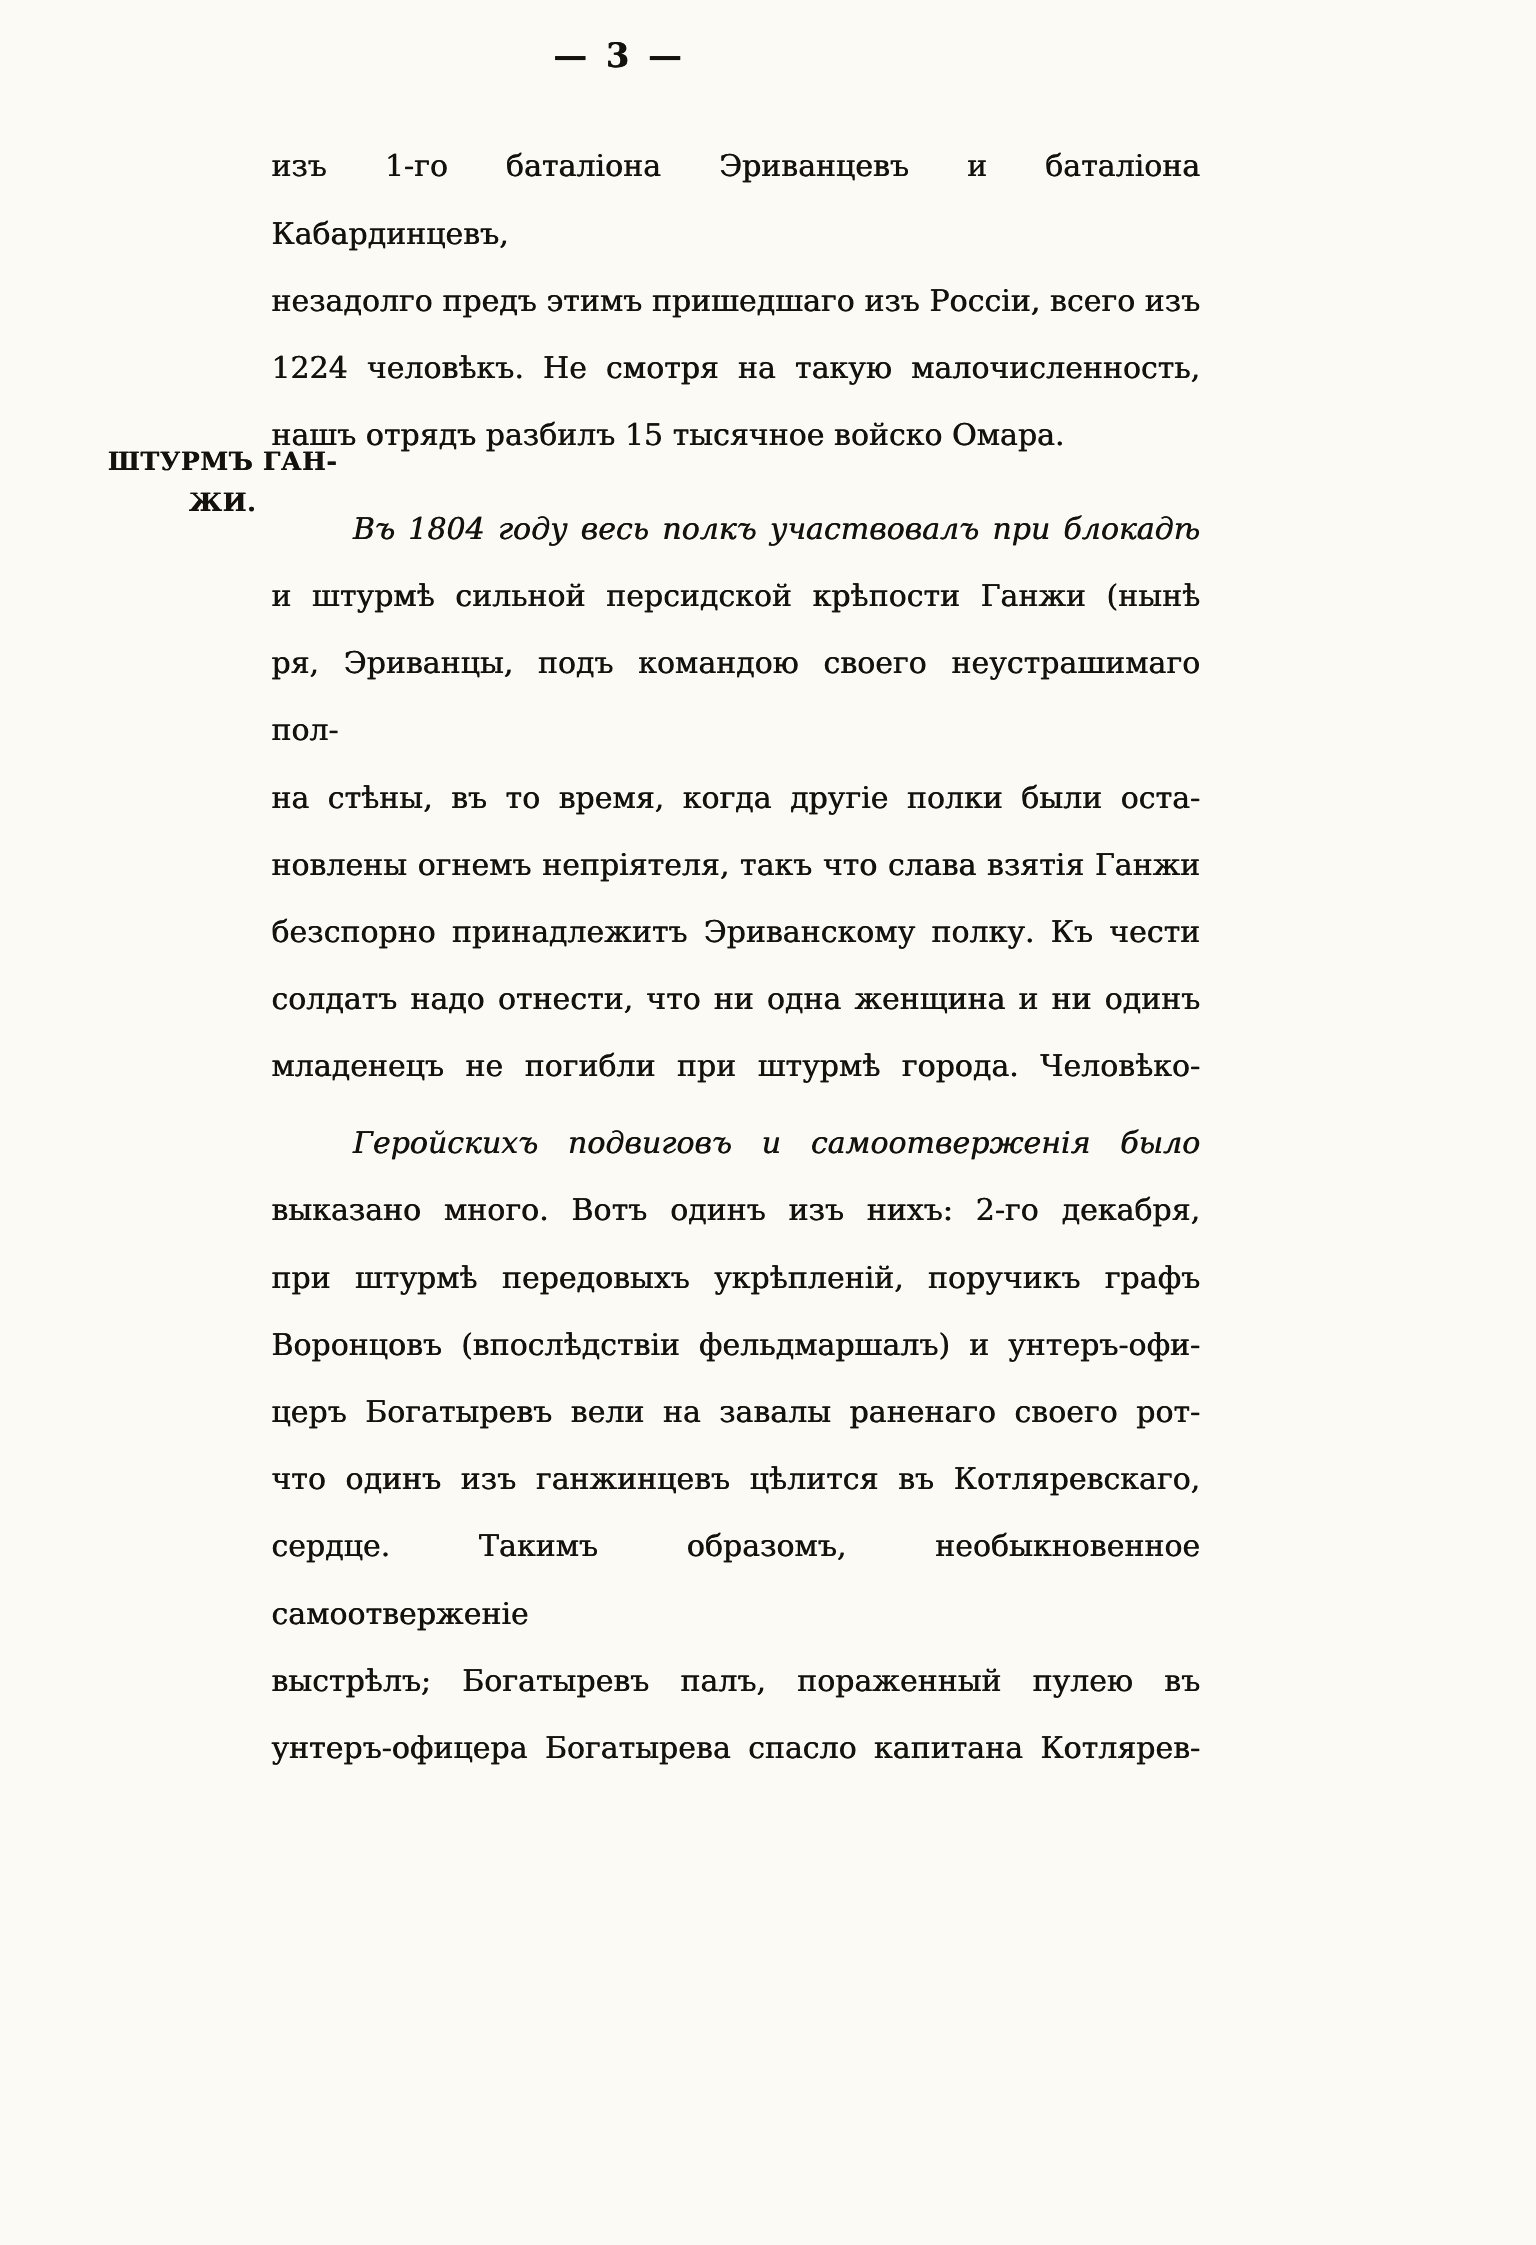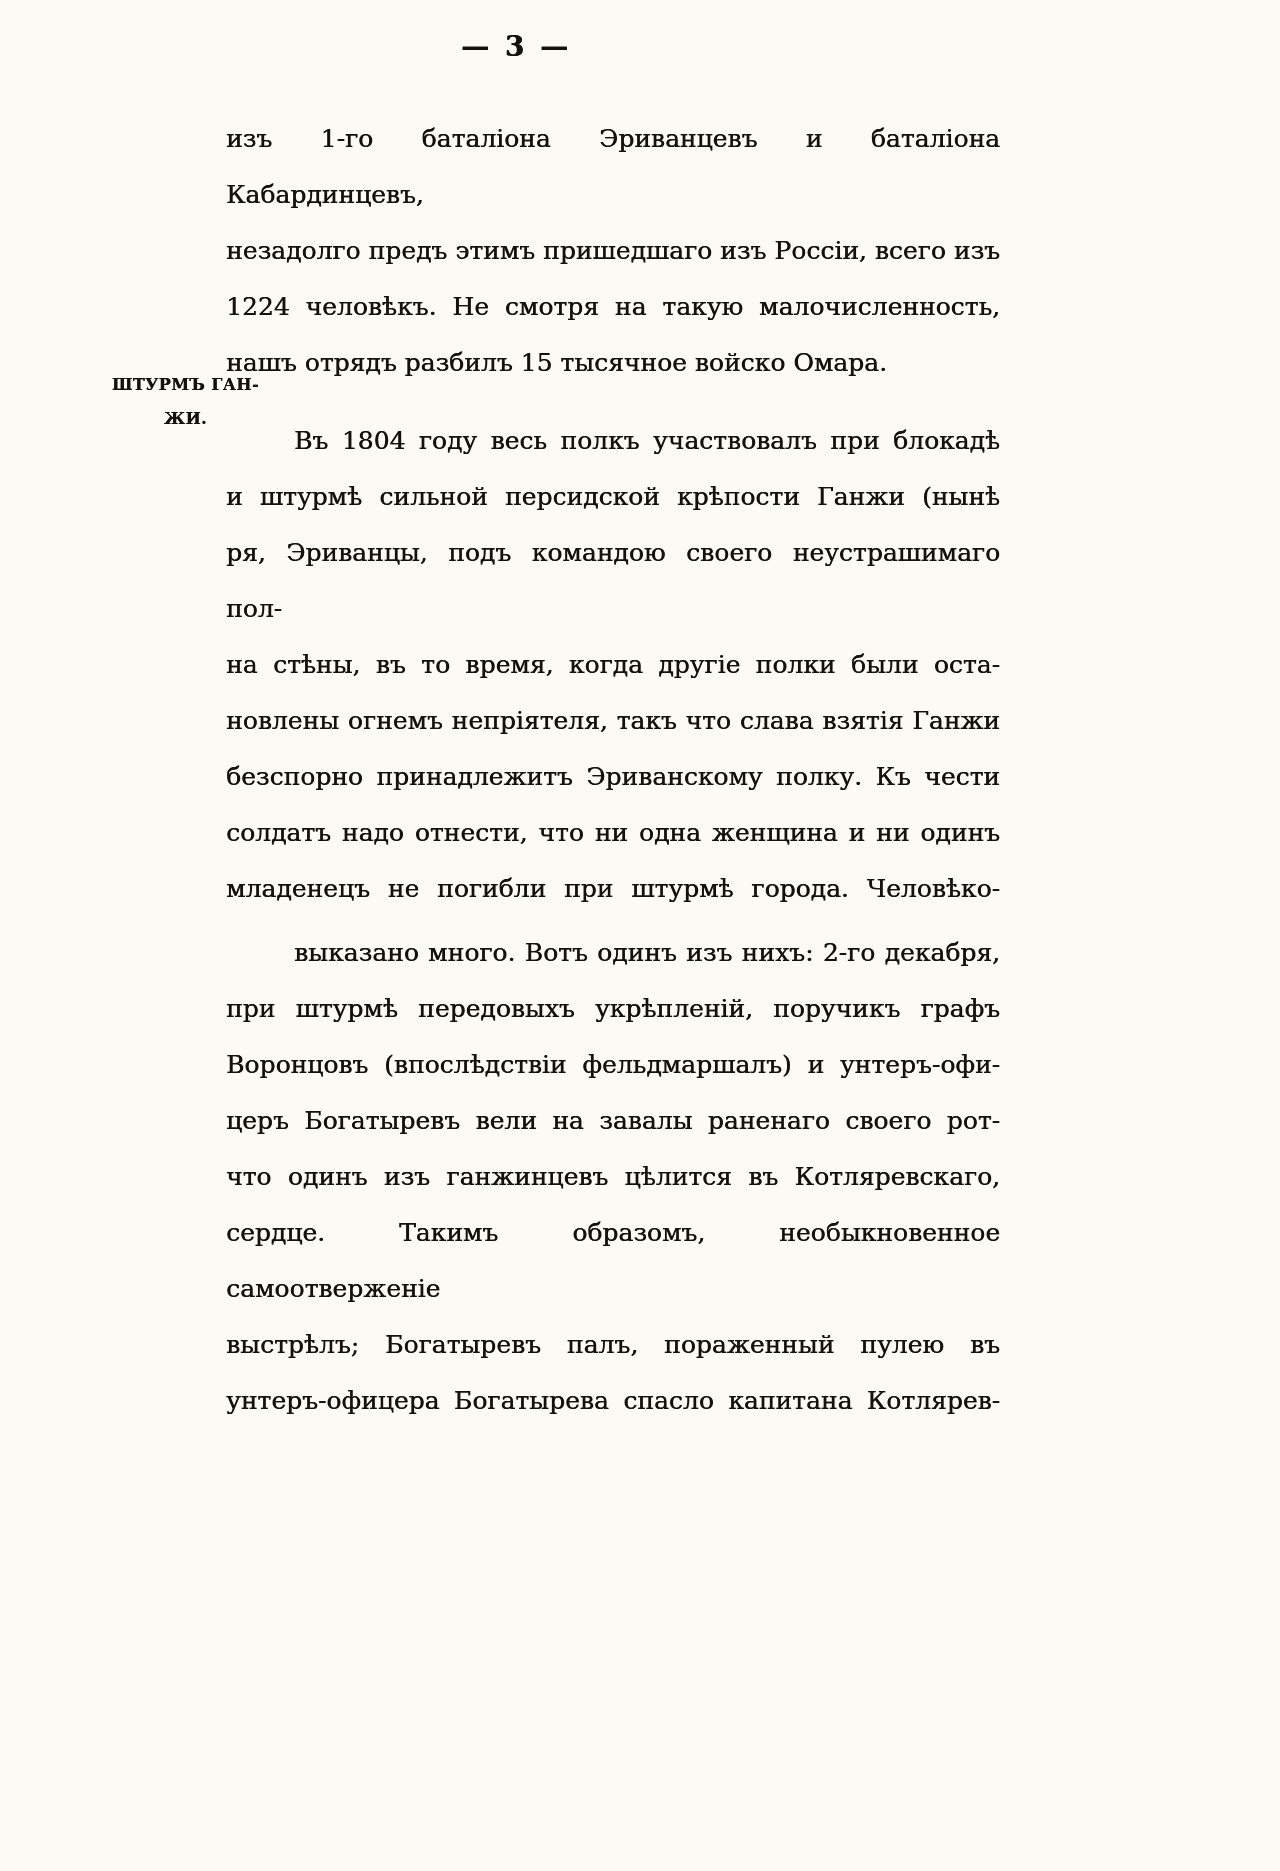--- a/index.html
+++ b/index.html
@@ -27,21 +27,21 @@
     font-weight: bold;
     letter-spacing: 3px;
     text-shadow: 0.4px 0 currentColor;
   }
   .margin-note {
     position: absolute;
     top: 368px;
     left: 83px;
     width: 205px;
     text-align: center;
-    font-size: 16px;
+    font-size: 21px;
     line-height: 34px;
     font-weight: bold;
     letter-spacing: 0.5px;
     text-shadow: 0.3px 0 currentColor;
   }
   .text-column {
     position: absolute;
     left: 226px;
     top: 0;
     width: 774px;
@@ -51,21 +51,21 @@
     text-shadow: 0.45px 0 currentColor; 
   }
   .para { margin: 0; }
   .line {
     text-align: justify;
     text-align-last: justify;
     white-space: normal;
   }
   .line.last { text-align-last: left; }
   
-  .para:not(:first-child) .line:first-child { text-indent: 68px; }
+  .para:not(:first-child) .line:first-child { text-indent: 68px; font-style: italic; }
   .para:nth-child(2) { margin-top: 22px; }
   .para:nth-child(3) { margin-top: 8px; }
   .para:nth-child(4) { margin-top: 13px; }
   
   .para:last-child .line.last { text-align-last: justify; }
 </style>
 </head>
 <body>
 
 <div class="sheet">
@@ -88,20 +88,21 @@
         <div class="line">Въ 1804 году весь полкъ участвовалъ при блокадѣ</div>
         <div class="line">и штурмѣ сильной персидской крѣпости Ганжи (нынѣ</div>
         <div class="line">ря, Эриванцы, подъ командою своего неустрашимаго пол-</div>
         <div class="line">на стѣны, въ то время, когда другіе полки были оста-</div>
         <div class="line">новлены огнемъ непріятеля, такъ что слава взятія Ганжи</div>
         <div class="line">безспорно принадлежитъ Эриванскому полку. Къ чести</div>
         <div class="line">солдатъ надо отнести, что ни одна женщина и ни одинъ</div>
         <div class="line">младенецъ не погибли при штурмѣ города. Человѣко-</div>
       </div>
       <div class="para">
+        <div class="line">Геройскихъ подвиговъ и самоотверженія было</div>
         <div class="line">выказано много. Вотъ одинъ изъ нихъ: 2-го декабря,</div>
         <div class="line">при штурмѣ передовыхъ укрѣпленій, поручикъ графъ</div>
         <div class="line">Воронцовъ (впослѣдствіи фельдмаршалъ) и унтеръ-офи-</div>
         <div class="line">церъ Богатыревъ вели на завалы раненаго своего рот-</div>
         <div class="line">что одинъ изъ ганжинцевъ цѣлится въ Котляревскаго,</div>
         <div class="line">сердце. Такимъ образомъ, необыкновенное самоотверженіе</div>
         <div class="line">выстрѣлъ; Богатыревъ палъ, пораженный пулею въ</div>
         <div class="line">унтеръ-офицера Богатырева спасло капитана Котлярев-</div>
       </div>
     </div>

